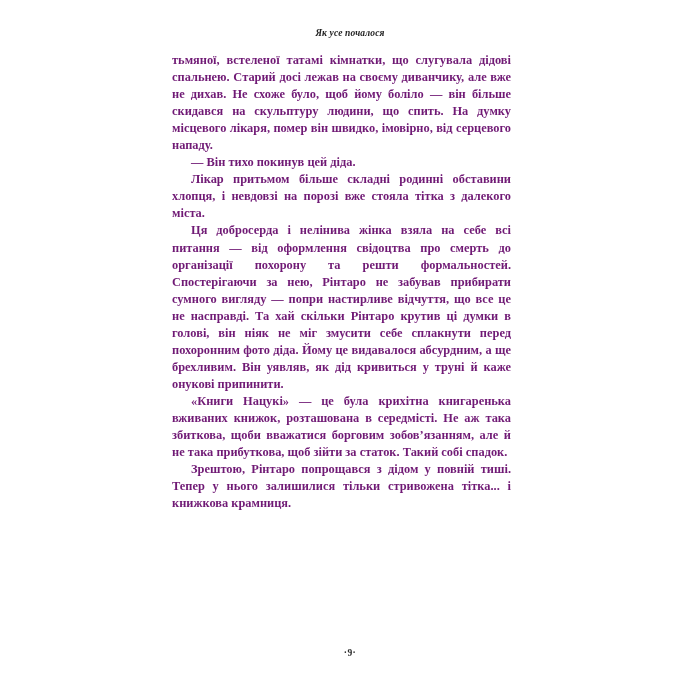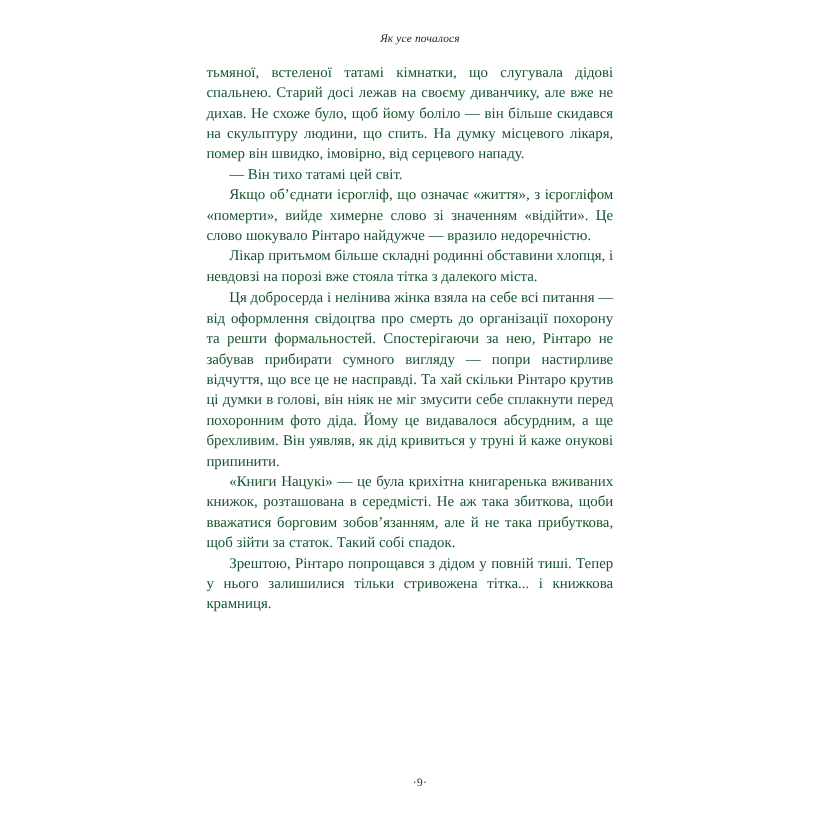--- a/index.html
+++ b/index.html
@@ -16,20 +16,21 @@
     color: #111111;
     -webkit-font-smoothing: antialiased;
   }
 
   .page {
     position: relative;
     width: 614px;
     height: 700px;
     background: #ffffff;
     box-sizing: border-box;
+    font-weight: bold;
   }
 
   
   .running-head {
     position: absolute;
     top: 28px;
     left: 0;
     width: 700px;
     text-align: center;
     font-style: italic;
@@ -42,21 +43,21 @@
   
   .text-block {
     position: absolute;
     left: 172px;
     top: 52px;
     width: 339px;
     font-size: 12.4px;
     line-height: 17.05px;
     text-align: justify;
     text-justify: inter-word;
-    color: #14532d;
+    color: #701a75;
     hyphens: manual;
   }
 
   .text-block p {
     margin: 0;
     padding: 0;
     text-indent: 19px;
     text-align: justify;
   }
 
@@ -78,22 +79,21 @@
 </style>
 </head>
 <body>
 
 <div class="page">
 
   <div class="running-head">Як усе почалося</div>
 
   <div class="text-block">
     <p class="no-indent">тьмяної, встеленої татамі кімнатки, що слугувала дідові спальнею. Старий досі лежав на своєму диванчику, але вже не дихав. Не схоже було, щоб йому боліло — він більше скидався на скульптуру людини, що спить. На думку місцевого лікаря, помер він швидко, імовірно, від серцевого нападу.</p>
-    <p>— Він тихо татамі цей світ.</p>
-    <p>Якщо об’єднати ієрогліф, що означає «життя», з ієрогліфом «померти», вийде химерне слово зі значенням «відійти». Це слово шокувало Рінтаро найдужче — вразило недоречністю.</p>
+    <p>— Він тихо покинув цей діда.</p>
     <p>Лікар притьмом більше складні родинні обставини хлопця, і невдовзі на порозі вже стояла тітка з далекого міста.</p>
     <p>Ця добросерда і нелінива жінка взяла на себе всі питання — від оформлення свідоцтва про смерть до організації похорону та решти формальностей. Спостерігаючи за нею, Рінтаро не забував прибирати сумного вигляду — попри настирливе відчуття, що все це не насправді. Та хай скільки Рінтаро крутив ці думки в голові, він ніяк не міг змусити себе сплакнути перед похоронним фото діда. Йому це видавалося абсурдним, а ще брехливим. Він уявляв, як дід кривиться у труні й каже онукові припинити.</p>
     <p>«Книги Нацукі» — це була крихітна книгаренька вживаних книжок, розташована в середмісті. Не аж така збиткова, щоби вважатися борговим зобов’язанням, але й не така прибуткова, щоб зійти за статок. Такий собі спадок.</p>
     <p>Зрештою, Рінтаро попрощався з дідом у повній тиші. Тепер у нього залишилися тільки стривожена тітка... і книжкова крамниця.</p>
   </div>
 
   <div class="folio">·9·</div>
 
 </div>
 

